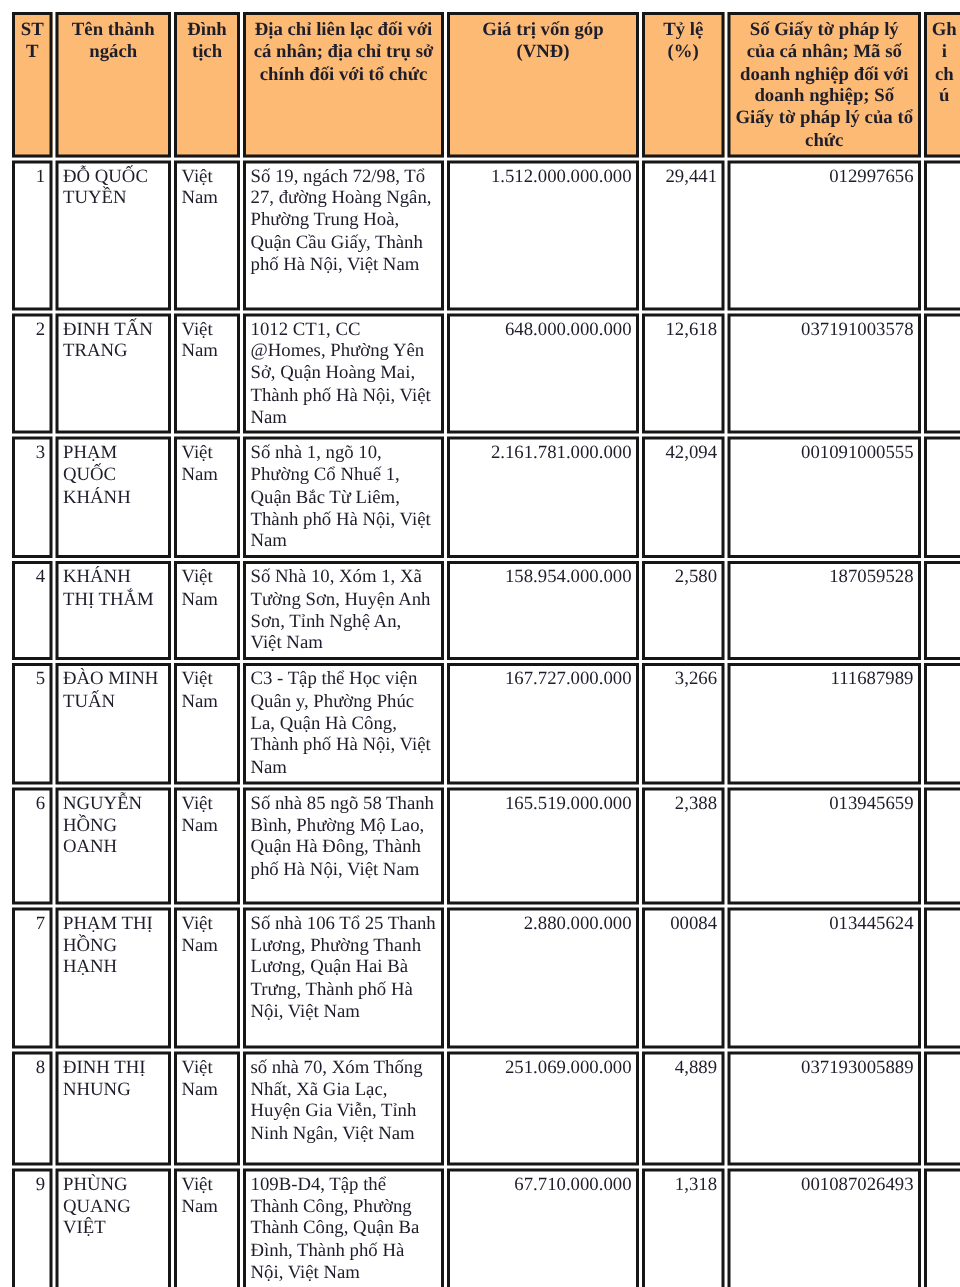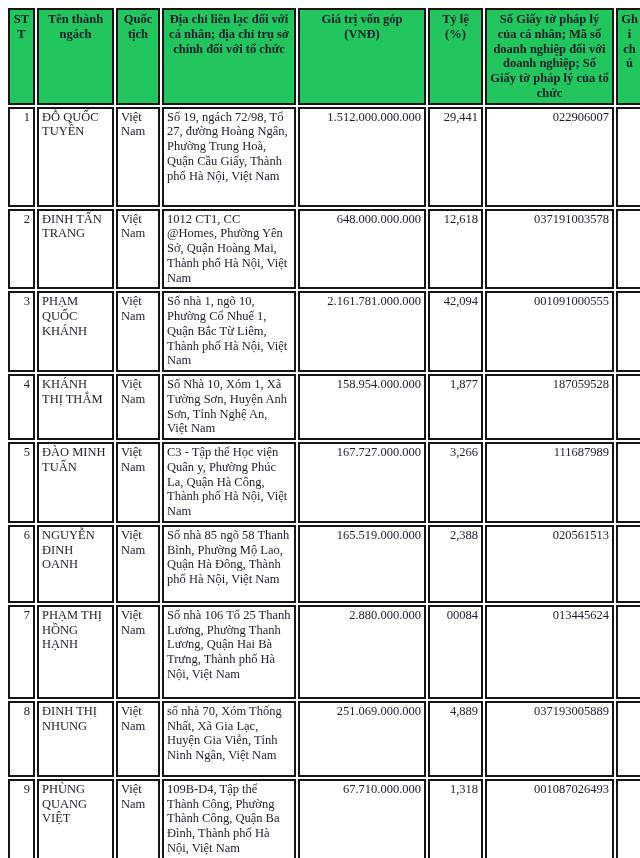--- a/index.html
+++ b/index.html
@@ -27,21 +27,21 @@
   }
   th, td {
     box-sizing: border-box;
     border: 2px solid #161616;
     padding: 1px 3px 2px 3px;
     vertical-align: top;
     overflow: hidden;
     word-wrap: break-word;
   }
   th {
-    background: #22c55e;
+    background: #fdba74;
     font-weight: bold;
     text-align: center;
     padding-top: 2px;
   }
   td { background: #ffffff; }
   .al { text-align: left; }
   .ar { text-align: right; }
 </style>
 </head>
 <body>
@@ -55,37 +55,37 @@
       <col style="width:134px">
       <col style="width:128px">
       <col style="width:55px">
       <col style="width:129px">
       <col style="width:27px">
     </colgroup>
     <thead>
       <tr style="height:86px">
         <th>STT</th>
         <th>Tên thành ngách</th>
-        <th>Quốc tịch</th>
+        <th>Đình tịch</th>
         <th>Địa chỉ liên lạc đối với cá nhân; địa chỉ trụ sở chính đối với tổ chức</th>
         <th>Giá trị vốn góp (VNĐ)</th>
         <th>Tỷ lệ (%)</th>
         <th>Số Giấy tờ pháp lý của cá nhân; Mã số doanh nghiệp đối với doanh nghiệp; Số Giấy tờ pháp lý của tổ chức</th>
         <th>Ghi chú</th>
       </tr>
     </thead>
     <tbody id="members-body">
         <tr style="height: 100px;">
           <td class="ar">1</td>
           <td class="al">ĐỖ QUỐC TUYỀN</td>
           <td class="al">Việt Nam</td>
           <td class="al">Số 19, ngách 72/98, Tổ 27, đường Hoàng Ngân, Phường Trung Hoà, Quận Cầu Giấy, Thành phố Hà Nội, Việt Nam</td>
           <td class="ar">1.512.000.000.000</td>
           <td class="ar">29,441</td>
-          <td class="ar">022906007</td>
+          <td class="ar">012997656</td>
           <td class="al"></td>
         </tr>
         <tr style="height: 78px;">
           <td class="ar">2</td>
           <td class="al">ĐINH TẤN TRANG</td>
           <td class="al">Việt Nam</td>
           <td class="al">1012 CT1, CC @Homes, Phường Yên Sở, Quận Hoàng Mai, Thành phố Hà Nội, Việt Nam</td>
           <td class="ar">648.000.000.000</td>
           <td class="ar">12,618</td>
           <td class="ar">037191003578</td>
@@ -100,42 +100,42 @@
           <td class="ar">42,094</td>
           <td class="ar">001091000555</td>
           <td class="al"></td>
         </tr>
         <tr style="height: 62px;">
           <td class="ar">4</td>
           <td class="al">KHÁNH THỊ THẮM</td>
           <td class="al">Việt Nam</td>
           <td class="al">Số Nhà 10, Xóm 1, Xã Tường Sơn, Huyện Anh Sơn, Tỉnh Nghệ An, Việt Nam</td>
           <td class="ar">158.954.000.000</td>
-          <td class="ar">1,877</td>
+          <td class="ar">2,580</td>
           <td class="ar">187059528</td>
           <td class="al"></td>
         </tr>
         <tr style="height: 74px;">
           <td class="ar">5</td>
           <td class="al">ĐÀO MINH TUẤN</td>
           <td class="al">Việt Nam</td>
           <td class="al">C3 - Tập thể Học viện Quân y, Phường Phúc La, Quận Hà Công, Thành phố Hà Nội, Việt Nam</td>
           <td class="ar">167.727.000.000</td>
           <td class="ar">3,266</td>
           <td class="ar">111687989</td>
           <td class="al"></td>
         </tr>
         <tr style="height: 78px;">
           <td class="ar">6</td>
-          <td class="al">NGUYỄN ĐINH OANH</td>
+          <td class="al">NGUYỄN HỒNG OANH</td>
           <td class="al">Việt Nam</td>
           <td class="al">Số nhà 85 ngõ 58 Thanh Bình, Phường Mộ Lao, Quận Hà Đông, Thành phố Hà Nội, Việt Nam</td>
           <td class="ar">165.519.000.000</td>
           <td class="ar">2,388</td>
-          <td class="ar">020561513</td>
+          <td class="ar">013945659</td>
           <td class="al"></td>
         </tr>
         <tr style="height: 94px;">
           <td class="ar">7</td>
           <td class="al">PHẠM THỊ HỒNG HẠNH</td>
           <td class="al">Việt Nam</td>
           <td class="al">Số nhà 106 Tổ 25 Thanh Lương, Phường Thanh Lương, Quận Hai Bà Trưng, Thành phố Hà Nội, Việt Nam</td>
           <td class="ar">2.880.000.000</td>
           <td class="ar">00084</td>
           <td class="ar">013445624</td>

